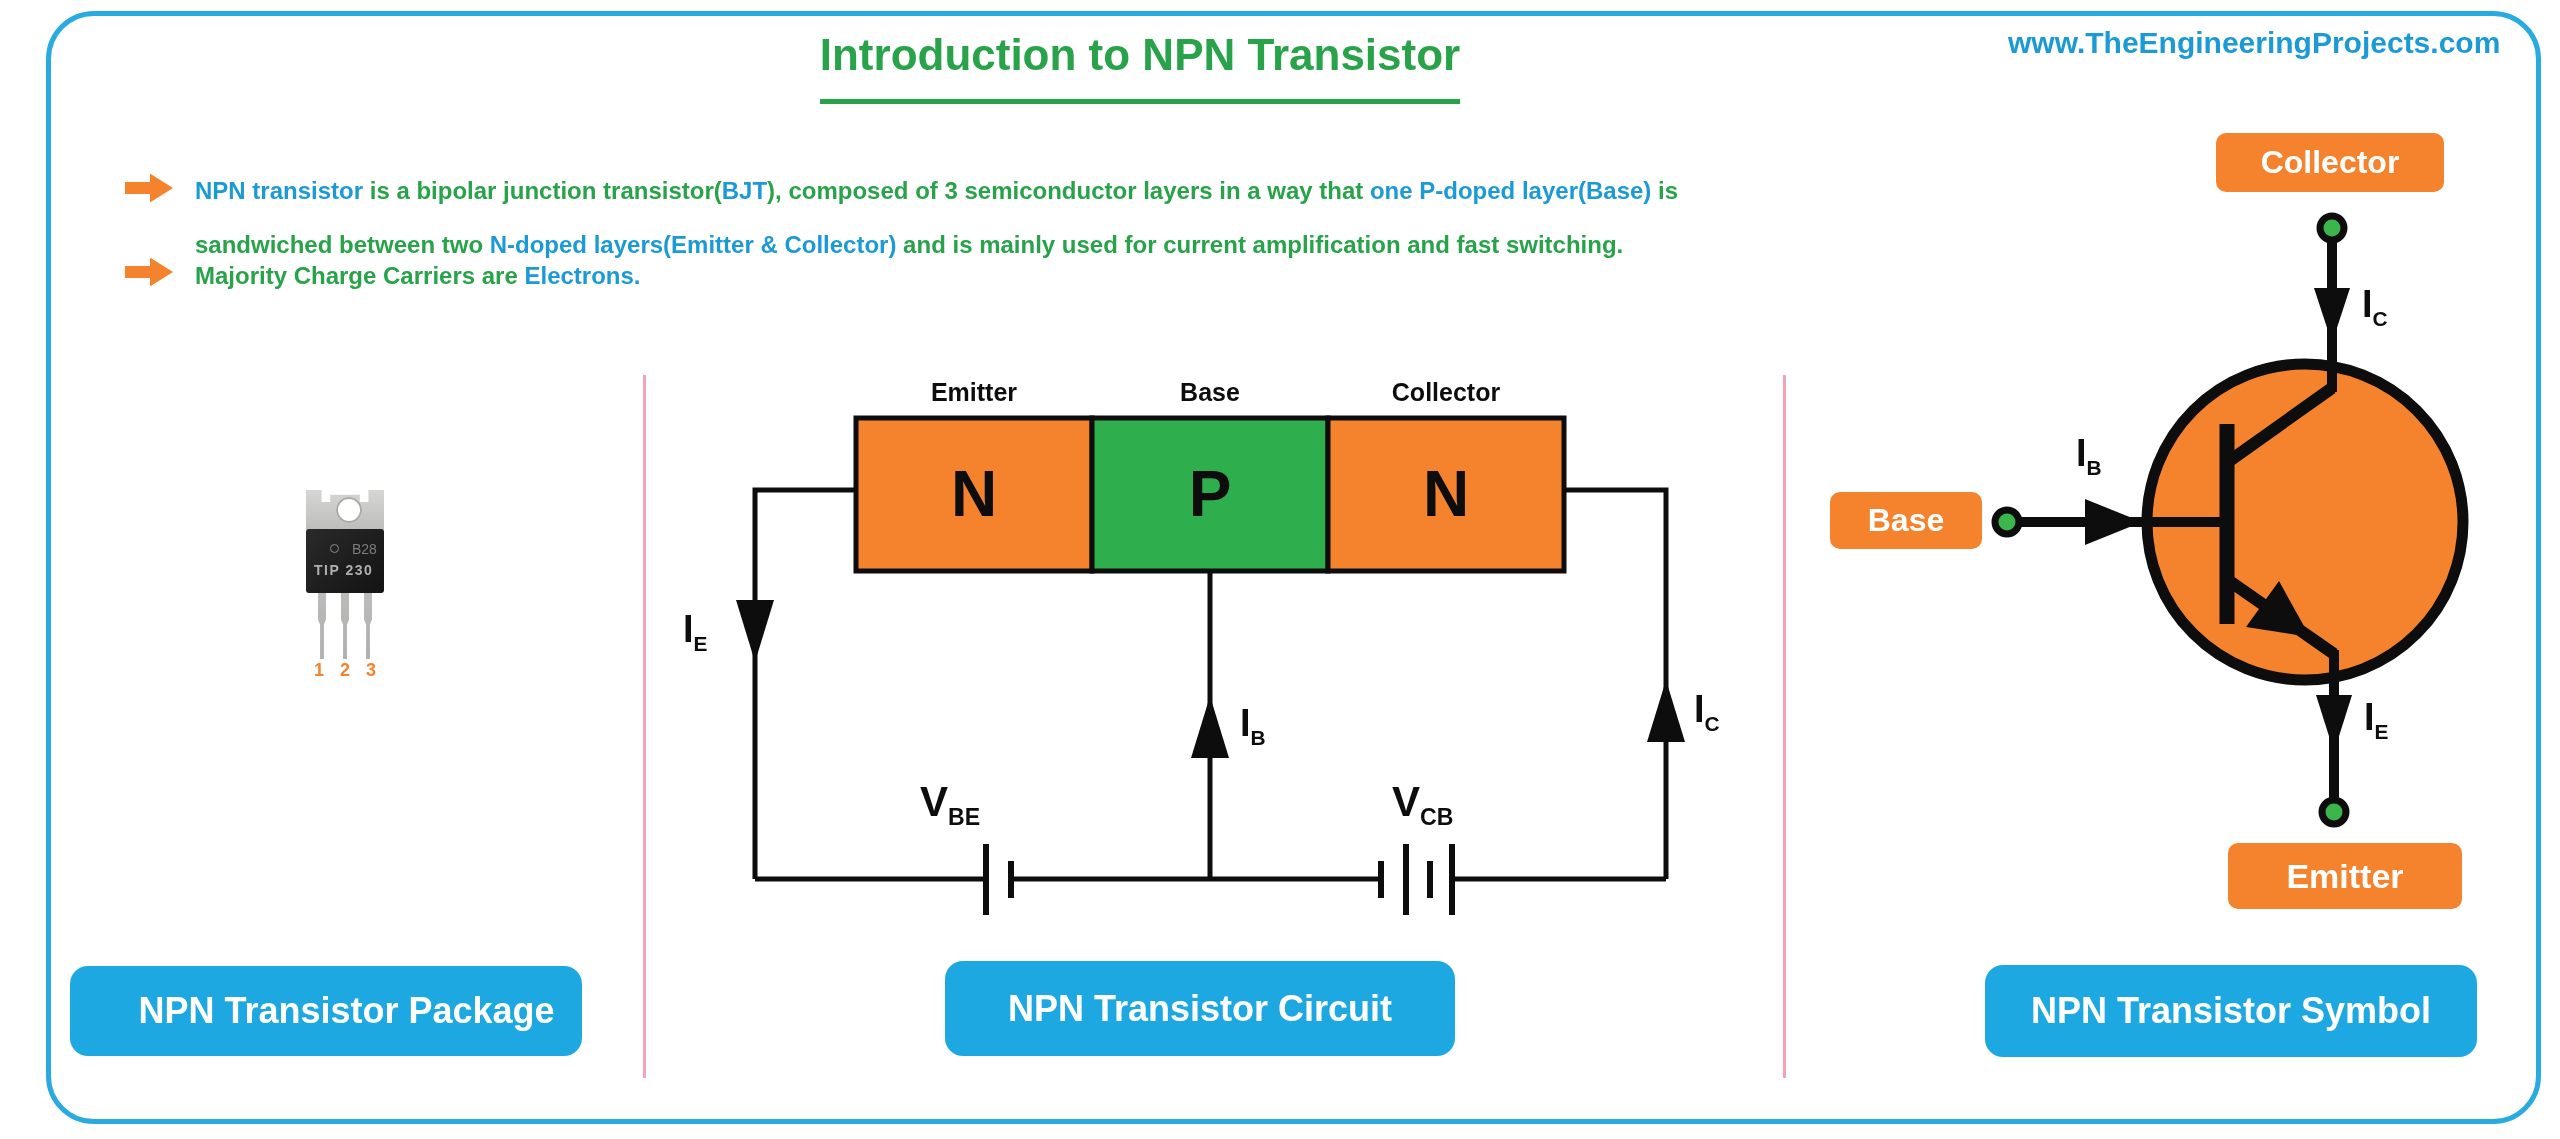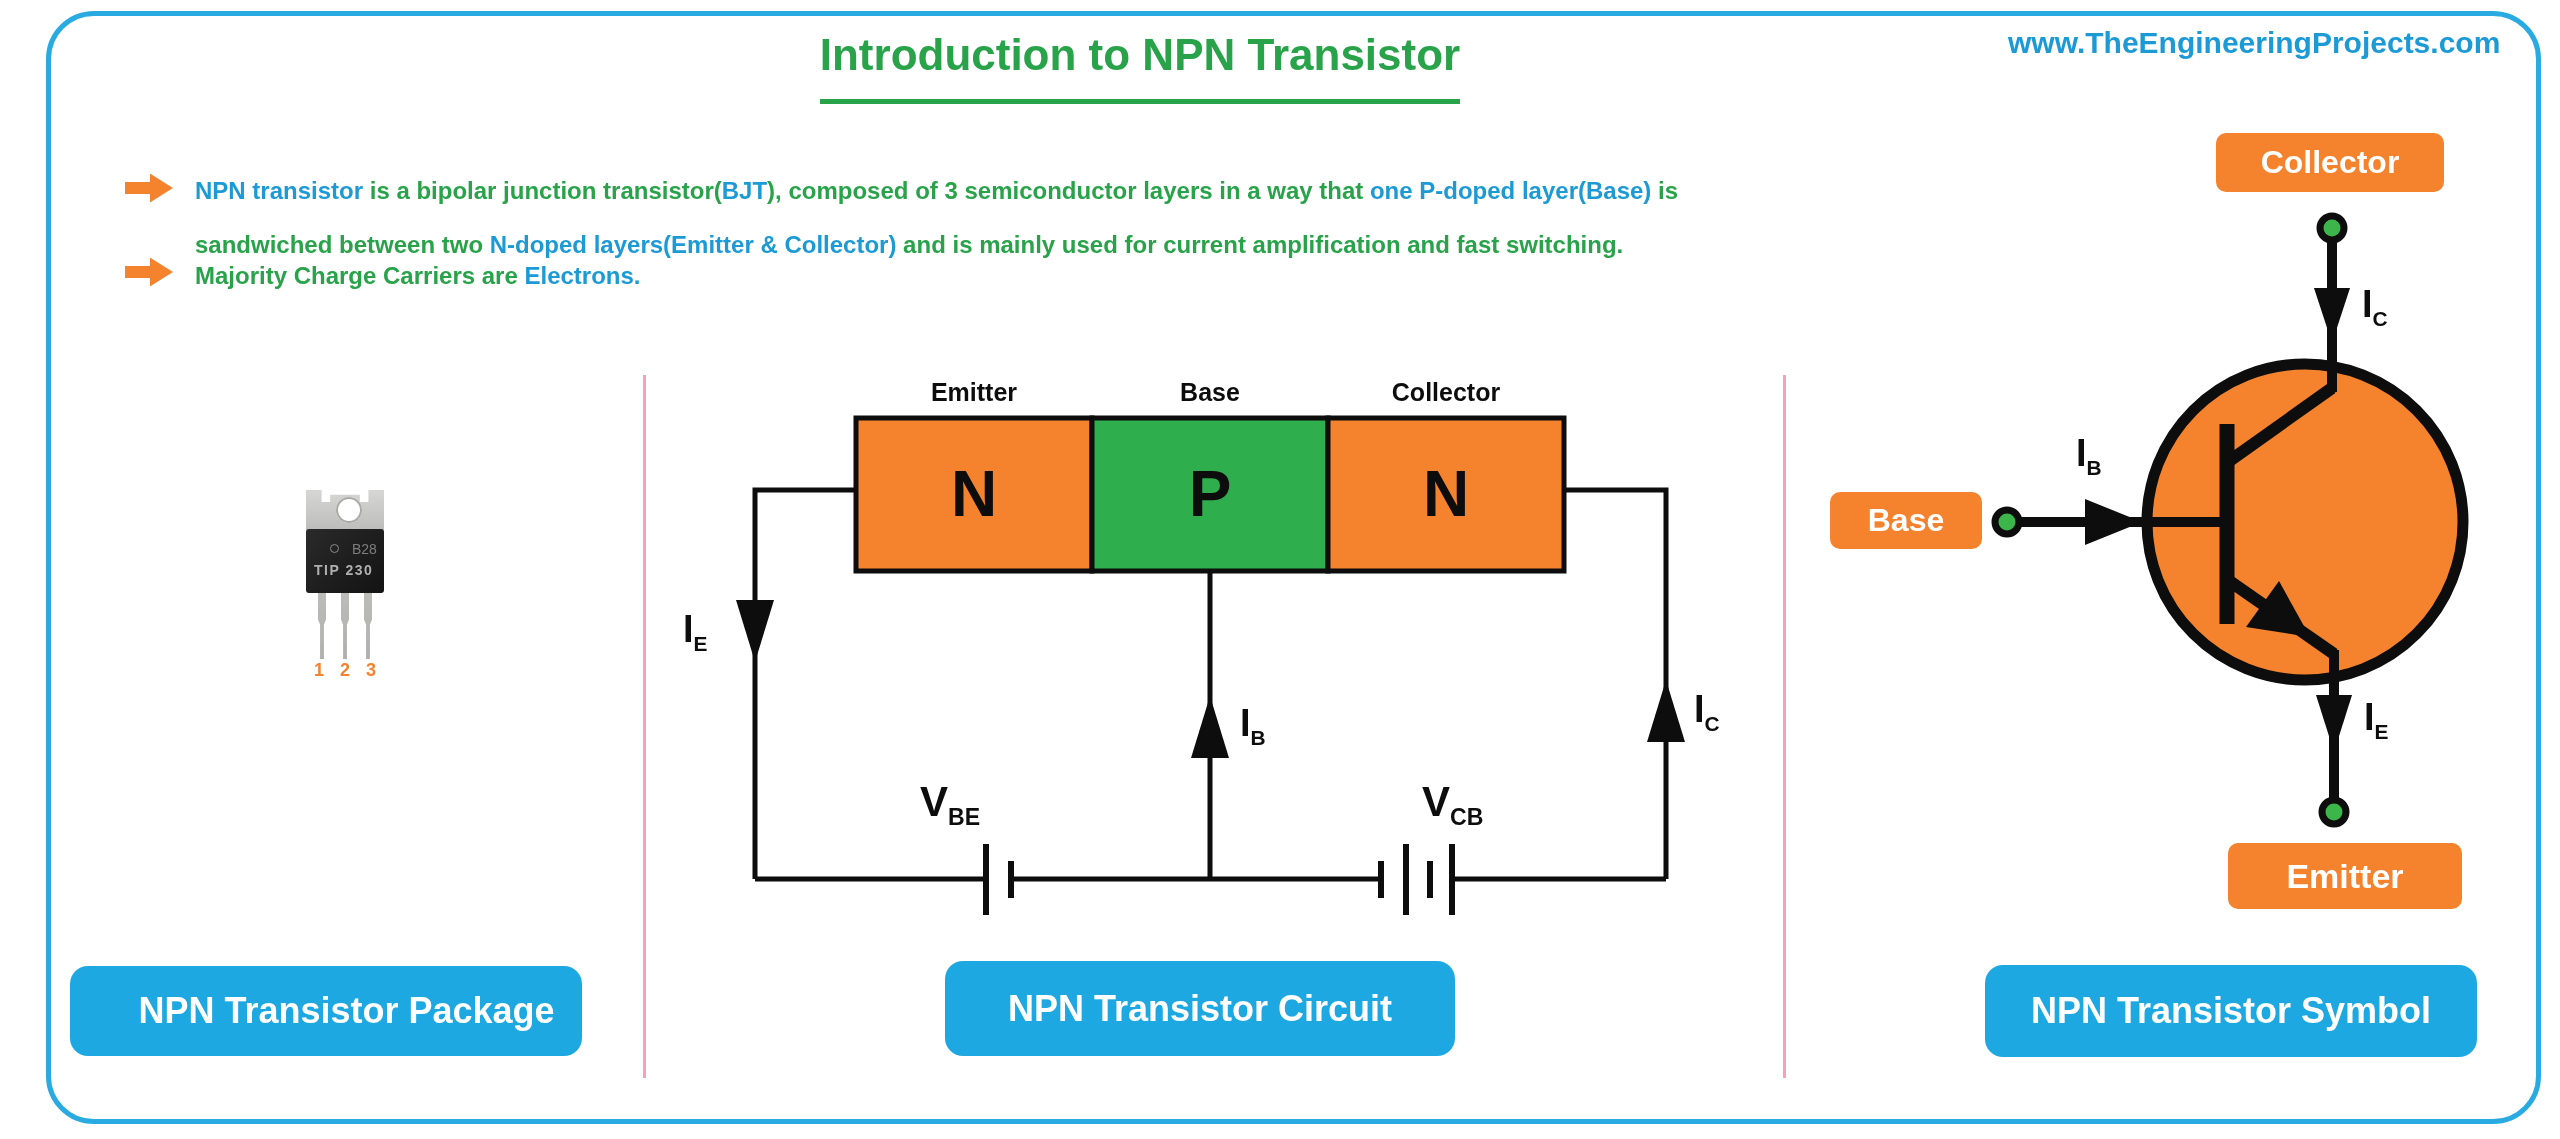--- a/index.html
+++ b/index.html
@@ -130,21 +130,21 @@
   </div>
   <div class="abs cur-label" style="left:1240px;top:702px;">
     <span>I</span><sub>B</sub>
   </div>
   <div class="abs cur-label" style="left:1694px;top:688px;">
     <span>I</span><sub>C</sub>
   </div>
   <div class="abs volt-label" style="left:920px;top:778px;">
     <span>V</span><sub>BE</sub>
   </div>
-  <div class="abs volt-label" style="left:1392px;top:778px;margin-left:30px;">
+  <div class="abs volt-label" style="left:1392px;top:778px;">
     <span>V</span><sub>CB</sub>
   </div>
   <div class="abs caption" style="left:945px;top:961px;width:510px;height:95px;">NPN Transistor Circuit</div>
 
   <svg style="left:1790px;top:100px;width:770px;height:870px;" viewBox="1790 100 770 870">
     <circle class="tbody" cx="2305" cy="522" r="158"></circle>
     <line class="w10" x1="2332" y1="236" x2="2332" y2="392"></line>
     <line class="w12" x1="2332" y1="388" x2="2228" y2="462"></line>
     <line class="w15" x1="2227" y1="424" x2="2227" y2="624"></line>
     <line class="w10" x1="2020" y1="522" x2="2222" y2="522"></line>

